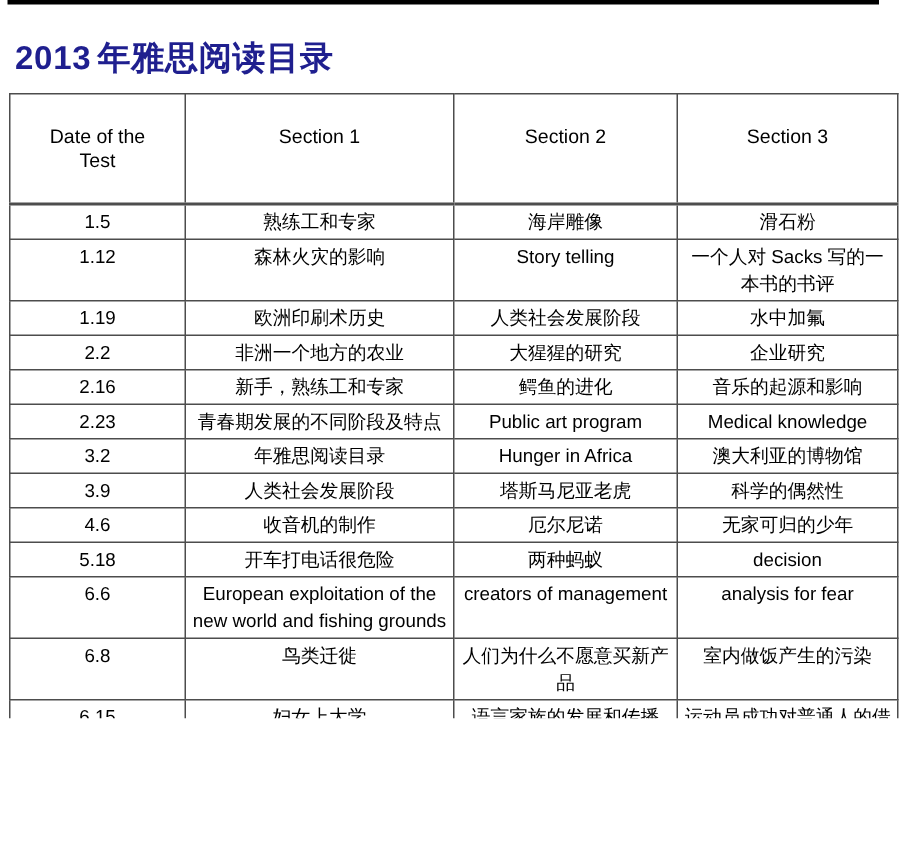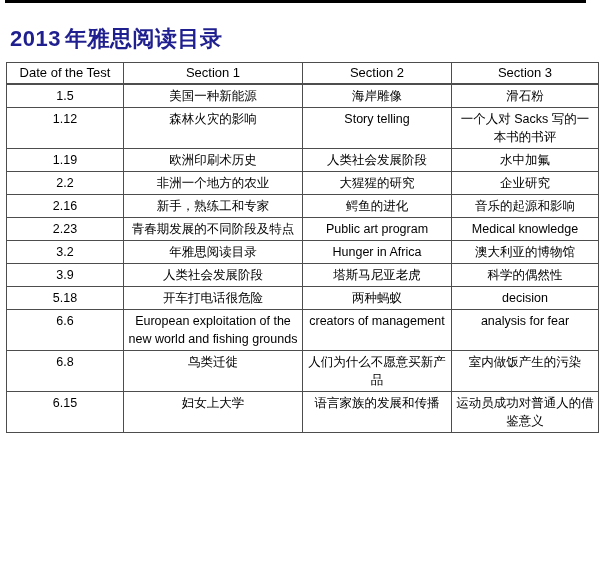--- a/index.html
+++ b/index.html
@@ -52,21 +52,21 @@
     border: 1px solid var(--border-color);
     text-align: center;
     vertical-align: top;
     overflow: hidden;
     word-wrap: break-word;
   }
   table.catalog th {
     font-weight: normal;
     font-size: 13px;
     line-height: 16px;
-    padding: 2px;
+    padding: 20px;
     border-bottom-width: 2px;
   }
   table.catalog td {
     font-size: 12.5px;
     line-height: 18px;
     padding: 2px 3px;
   }
 </style>
 </head>
 <body>
@@ -91,21 +91,21 @@
         <tr>
           <th>Date of the Test</th>
           <th>Section 1</th>
           <th>Section 2</th>
           <th>Section 3</th>
         </tr>
       </thead>
       <tbody>
           <tr>
             <td>1.5</td>
-            <td>美国一种新能源</td>
+            <td>熟练工和专家</td>
             <td>海岸雕像</td>
             <td>滑石粉</td>
           </tr>
           <tr>
             <td>1.12</td>
             <td>森林火灾的影响</td>
             <td>Story telling</td>
             <td>一个人对 Sacks 写的一本书的书评</td>
           </tr>
           <tr>
@@ -138,20 +138,26 @@
             <td>Hunger in Africa</td>
             <td>澳大利亚的博物馆</td>
           </tr>
           <tr>
             <td>3.9</td>
             <td>人类社会发展阶段</td>
             <td>塔斯马尼亚老虎</td>
             <td>科学的偶然性</td>
           </tr>
           <tr>
+            <td>4.6</td>
+            <td>收音机的制作</td>
+            <td>厄尔尼诺</td>
+            <td>无家可归的少年</td>
+          </tr>
+          <tr>
             <td>5.18</td>
             <td>开车打电话很危险</td>
             <td>两种蚂蚁</td>
             <td>decision</td>
           </tr>
           <tr>
             <td>6.6</td>
             <td>European exploitation of the new world and fishing grounds</td>
             <td>creators of management</td>
             <td>analysis for fear</td>

